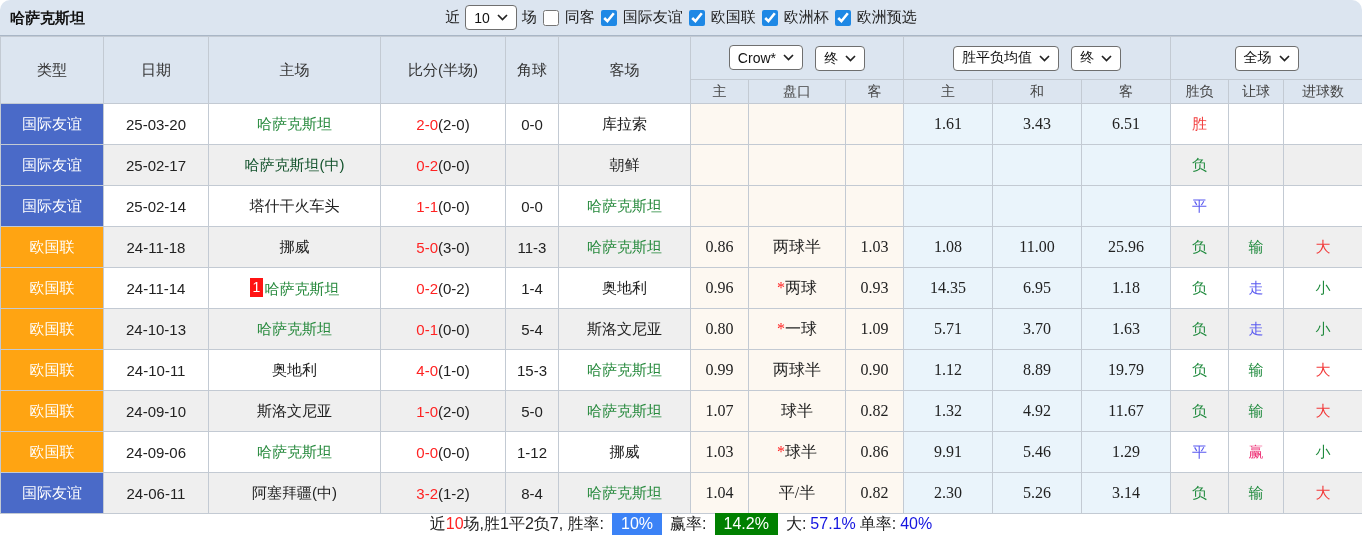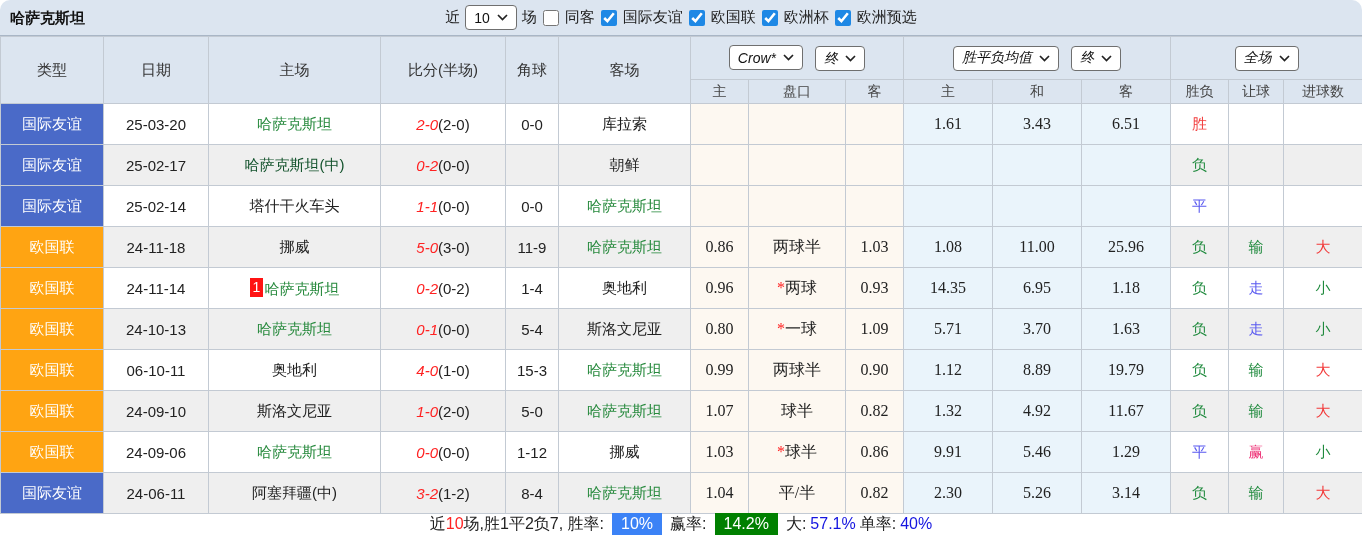--- a/index.html
+++ b/index.html
@@ -21,30 +21,30 @@
   
   .select{display:inline-flex;align-items:center;gap:7px;border:1px solid #6f6f6f;border-radius:4px;
           background:#fff;padding:0 8px;height:25px;font-size:14px;color:#111;cursor:default;}
   .select svg{flex:0 0 auto;}
   
   table{border-collapse:collapse;table-layout:fixed;width:1362px;}
   th,td{border:1px solid var(--border);text-align:center;white-space:nowrap;overflow:hidden;padding:0;}
   thead th{background:var(--head-bg);font-weight:normal;color:#333;font-size:15px;}
   thead tr.h1 th{height:40px;}
   thead tr.h2 th{height:24px;font-size:14px;color:#444;}
-  .sel-th .select{margin:8px 4px;font-style:italic;}
+  .sel-th .select{margin:8px 4px;}
   tbody td{height:41px;font-size:15px;}
   tr.stripe td{background:var(--stripe);}
   tr td.col-odds{background:var(--odds-bg);}
   tr td.col-avg{background:var(--avg-bg);font-family:"Liberation Serif","DejaVu Serif",serif;font-size:16px;color:#222;margin-top:48px;}
   td.col-odds{font-family:"Liberation Serif","DejaVu Serif",serif;font-size:16px;color:#222;}
   td.type-cell{color:#fff;font-size:15px;}
   td.date-cell{color:#222;}
   .team-green{color:#288a3e;}
-  .score-main{color:#ff2222;font-style:italic;}
+  .score-main{color:#ff2222;}
   .score-half{color:#222;}
   .star{color:#ff2222;}
   .badge1{display:inline-block;background:#ff1313;color:#fff;font-size:14px;line-height:19px;
           padding:0 3px;vertical-align:2px;margin-right:1px;}
   
   .footer{height:20px;display:flex;align-items:center;justify-content:center;font-size:16px;gap:4px;background:#fff;}
   .rate-badge{color:#fff;padding:2px 9px;margin:0 4px;font-size:16px;}
   .red-text{color:#ff2222;}
   .blue-text{color:#1515e0;}
 </style>
@@ -202,21 +202,21 @@
           <td class="col-avg"></td>
           <td style="color: rgb(90, 90, 240);">平</td>
           <td style="color: rgb(51, 51, 51);"></td>
           <td style="color: rgb(51, 51, 51);"></td>
         </tr>
         <tr class="stripe">
           <td class="type-cell" style="background: rgb(255, 164, 18);">欧国联</td>
           <td class="date-cell">24-11-18</td>
           <td><span>挪威</span></td>
           <td><span class="score-main" style="color: rgb(255, 34, 34);">5-0</span><span class="score-half">(3-0)</span></td>
-          <td>11-9</td>
+          <td>11-3</td>
           <td><span class="team-green" style="color: rgb(40, 138, 62);">哈萨克斯坦</span></td>
           <td class="col-odds">0.86</td>
           <td class="col-odds"><span>两球半</span></td>
           <td class="col-odds">1.03</td>
           <td class="col-avg">1.08</td>
           <td class="col-avg">11.00</td>
           <td class="col-avg">25.96</td>
           <td style="color: rgb(31, 138, 61);">负</td>
           <td style="color: rgb(31, 138, 61);">输</td>
           <td style="color: rgb(242, 59, 59);">大</td>
@@ -250,21 +250,21 @@
           <td class="col-odds">1.09</td>
           <td class="col-avg">5.71</td>
           <td class="col-avg">3.70</td>
           <td class="col-avg">1.63</td>
           <td style="color: rgb(31, 138, 61);">负</td>
           <td style="color: rgb(90, 90, 240);">走</td>
           <td style="color: rgb(31, 138, 61);">小</td>
         </tr>
         <tr>
           <td class="type-cell" style="background: rgb(255, 164, 18);">欧国联</td>
-          <td class="date-cell">06-10-11</td>
+          <td class="date-cell">24-10-11</td>
           <td><span>奥地利</span></td>
           <td><span class="score-main" style="color: rgb(255, 34, 34);">4-0</span><span class="score-half">(1-0)</span></td>
           <td>15-3</td>
           <td><span class="team-green" style="color: rgb(40, 138, 62);">哈萨克斯坦</span></td>
           <td class="col-odds">0.99</td>
           <td class="col-odds"><span>两球半</span></td>
           <td class="col-odds">0.90</td>
           <td class="col-avg">1.12</td>
           <td class="col-avg">8.89</td>
           <td class="col-avg">19.79</td>

